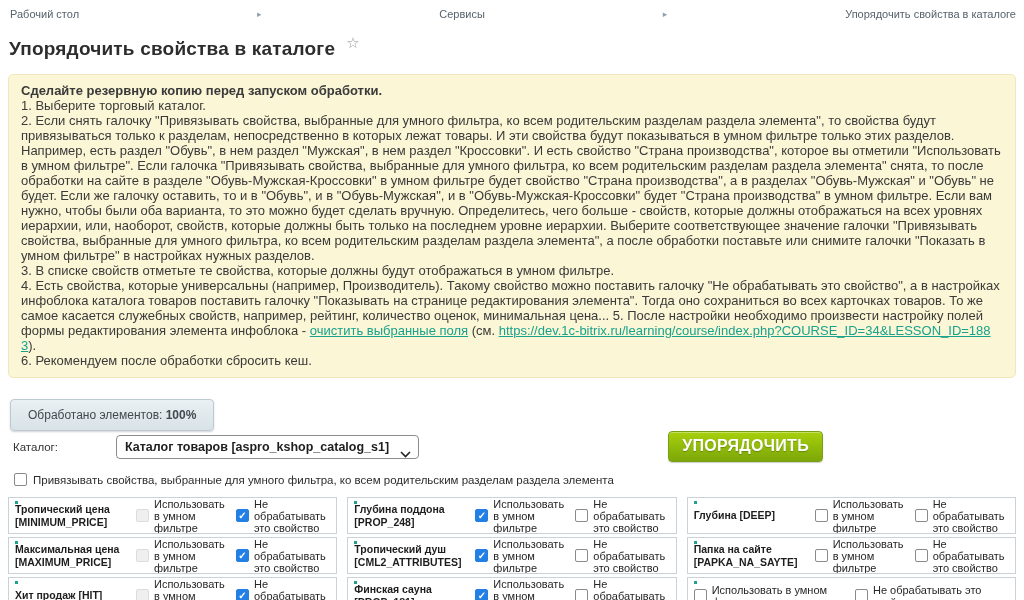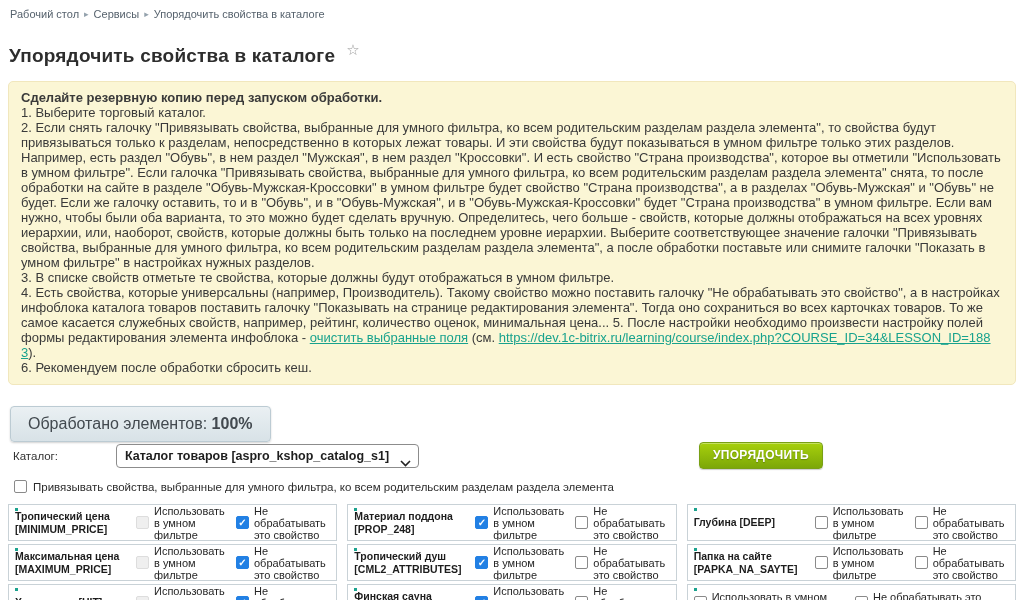--- a/index.html
+++ b/index.html
@@ -5,62 +5,62 @@
   * { box-sizing: border-box; }
   html,body { margin:0; padding:0; }
   body {
     width:1024px; height:600px; overflow:hidden;
     background:#ffffff; color:#333;
     font-family:"Liberation Sans", sans-serif;
   }
   .page { padding:8px 8px 0 8px; }
 
   
-  .breadcrumb { display:flex; align-items:center; gap:5px; font-size:11px; color:#56626d; padding-left:2px; }
+  .breadcrumb { display:flex; align-items:center; gap:16px; font-size:11px; color:#56626d; padding-left:2px;justify-content:space-between; }
   .crumb { cursor:pointer; }
   .sep { color:#93a1ac; font-size:9px; }
 
   
-  .title-row { margin-top:21px; padding-left:1px; }
+  .title-row { margin-top:14px; padding-left:1px; }
   .page-title { display:inline; font-size:19px; font-weight:bold; color:#2d2d2d; letter-spacing:.2px; }
   .fav-star { color:#9b9b9b; font-size:15px; margin-left:11px; vertical-align:7px; cursor:pointer; }
 
   
   .infobox {
     margin-top:14px; background:#fbf6d5; border:1px solid #f1e7bd; border-radius:5px;
     padding:8px 12px 9px 12px; font-size:13px; line-height:15px; color:#3a3a3a;
   }
   .infobox .b { font-weight:bold; }
   .infobox a { color:#18a28d; text-decoration:underline; cursor:pointer; word-break:break-all; }
 
   
   .progress-box {
     margin-top:21px; margin-left:2px; display:inline-block;
     background:linear-gradient(#eaf0f3,#d8e2e7); border:1px solid #bccbd3; border-radius:4px;
-    padding:8px 17px; font-size:16px; color:#42494f;
+    padding:8px 17px; font-size:12px; color:#42494f;
     box-shadow:0 1px 2px rgba(0,0,0,.18);
   }
   .progress-box .pct { font-weight:bold; }
 
   
   .form-row { display:flex; align-items:center; }
   .form-label { font-size:11.5px; color:#333; margin:0 13px 0 5px; }
   .select-wrap { position:relative; display:inline-block;padding-left:45px; }
   select.catalog {
     appearance:none; -webkit-appearance:none;
     font-family:inherit; font-size:12.5px; font-weight:bold; color:#1e1e1e;
     padding:3px 28px 3px 8px; height:24px;
     border:1px solid #8c8c8c; border-radius:4px; background:#fff; cursor:pointer;
   }
   .chev { position:absolute; right:8px; top:9px; pointer-events:none; }
   .spacer { flex:1; }
   .order-btn {
     margin-right:193px;
     background:linear-gradient(#a7d00c,#7ca708); border:1px solid #79a015; border-radius:4px;
-    color:#fff; font-family:inherit; font-weight:bold; font-size:12px; letter-spacing:.3px;
+    color:#fff; font-family:inherit; font-weight:bold; font-size:16px; letter-spacing:.3px;
     padding:5px 13px 6px 13px; cursor:pointer;
     text-shadow:0 1px 1px rgba(0,0,0,.25);
     box-shadow:inset 0 1px 0 rgba(255,255,255,.35), 0 1px 1px rgba(0,0,0,.2);
   }
 
   
   .cb {
     width:13px; height:13px; flex:none; cursor:pointer;
     border:1px solid #8a8a8a; border-radius:2px; background:#fff;
     display:inline-flex; align-items:center; justify-content:center;
@@ -151,21 +151,21 @@
             <span class="cb checked">
               <span class="mark">✓</span>
             </span>
             <span>Не обрабатывать это свойство</span>
           </label>
       </div>
     </div>
 
     <div class="cell">
       <span class="dot"></span>
-      <div class="cell-name"><span>Материал поддона</span> <span>[PROP_248]</span></div>
+      <div class="cell-name"><span>Глубина поддона</span> <span>[PROP_248]</span></div>
       <div class="cb-stack">
         <label class="cb-row">
             <span class="cb checked">
               <span class="mark">✓</span>
             </span>
             <span>Использовать в умном фильтре</span>
           </label>
         <label class="cb-row">
             <span class="cb"></span>
             <span>Не обрабатывать это свойство</span>

